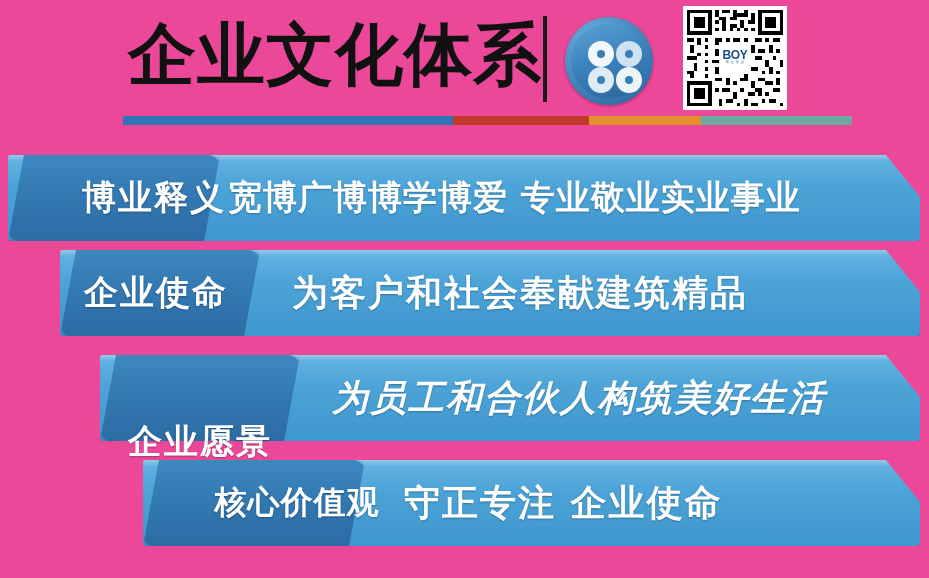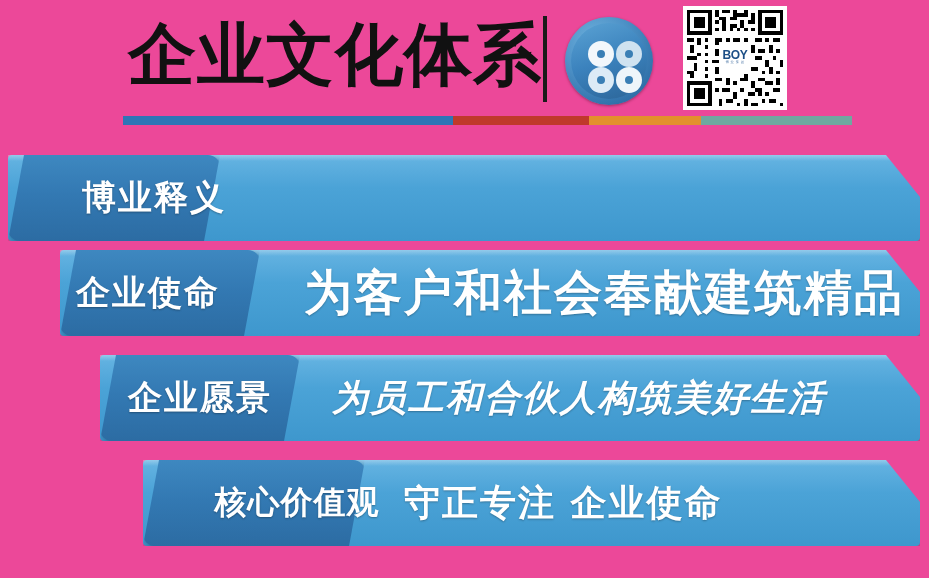--- a/index.html
+++ b/index.html
@@ -104,26 +104,26 @@
   #row1{left:0;top:15px;width:929px;}
   #row1 .band{left:8px;width:912px;}
   #row1 .tab{left:8px;width:212px;}
   #row1 .tab-label{font-size:34px;letter-spacing:2px;}
   #row1 .band-text{left:228px;font-size:34px;letter-spacing:1px;}
 
   #row2{left:0;top:110px;width:929px;}
   #row2 .band{left:60px;width:860px;}
   #row2 .tab{left:60px;width:200px;}
   #row2 .tab-label{font-size:34px;letter-spacing:2px;}
-  #row2 .band-text{left:304px;font-size:48px;letter-spacing:2px;}
+  #row2 .band-text{left:292px;font-size:36px;letter-spacing:2px;}
 
   #row3{left:0;top:215px;width:929px;}
   #row3 .band{left:100px;width:820px;}
   #row3 .tab{left:100px;width:200px;}
-  #row3 .tab-label{font-size:34px;letter-spacing:2px;}
+  #row3 .tab-label{font-size:34px;letter-spacing:2px;margin-top:44px;}
   #row3 .band-text{left:332px;font-size:36px;letter-spacing:2px;font-style:italic;}
 
   #row4{left:0;top:320px;width:929px;}
   #row4 .band{left:143px;width:777px;}
   #row4 .tab{left:143px;width:222px;}
   #row4 .tab-label{font-size:32px;letter-spacing:1px;padding-left:43px;}
   #row4 .band-text{left:404px;font-size:36px;letter-spacing:2px;}
 </style>
 </head>
 <body>
@@ -276,31 +276,32 @@
       <span style="background: rgb(227, 144, 45); width: 112px;"></span>
       <span style="background: rgb(111, 168, 160); width: 151px;"></span>
     </div>
 
   <div class="rows">
 
     <div class="row" id="row1">
       <div class="band">
           <div class="band-inner"></div>
         </div>
+      <div class="band-text">宽博广博博学博爱  专业敬业实业事业</div>
       <div class="tab"></div>
       <div class="tab-label" style="left:0;width:212px;margin-left:48px;">博业释义</div>
     </div>
 
     <div class="row" id="row2">
       <div class="band">
           <div class="band-inner"></div>
         </div>
       <div class="band-text">为客户和社会奉献建筑精品</div>
       <div class="tab"></div>
-      <div class="tab-label" style="left:48px;width:200px;">企业使命</div>
+      <div class="tab-label" style="left:56px;width:200px;">企业使命</div>
     </div>
 
     <div class="row" id="row3">
       <div class="band">
           <div class="band-inner"></div>
         </div>
       <div class="band-text">为员工和合伙人构筑美好生活</div>
       <div class="tab"></div>
       <div class="tab-label" style="left:100px;width:200px;">企业愿景</div>
     </div>

